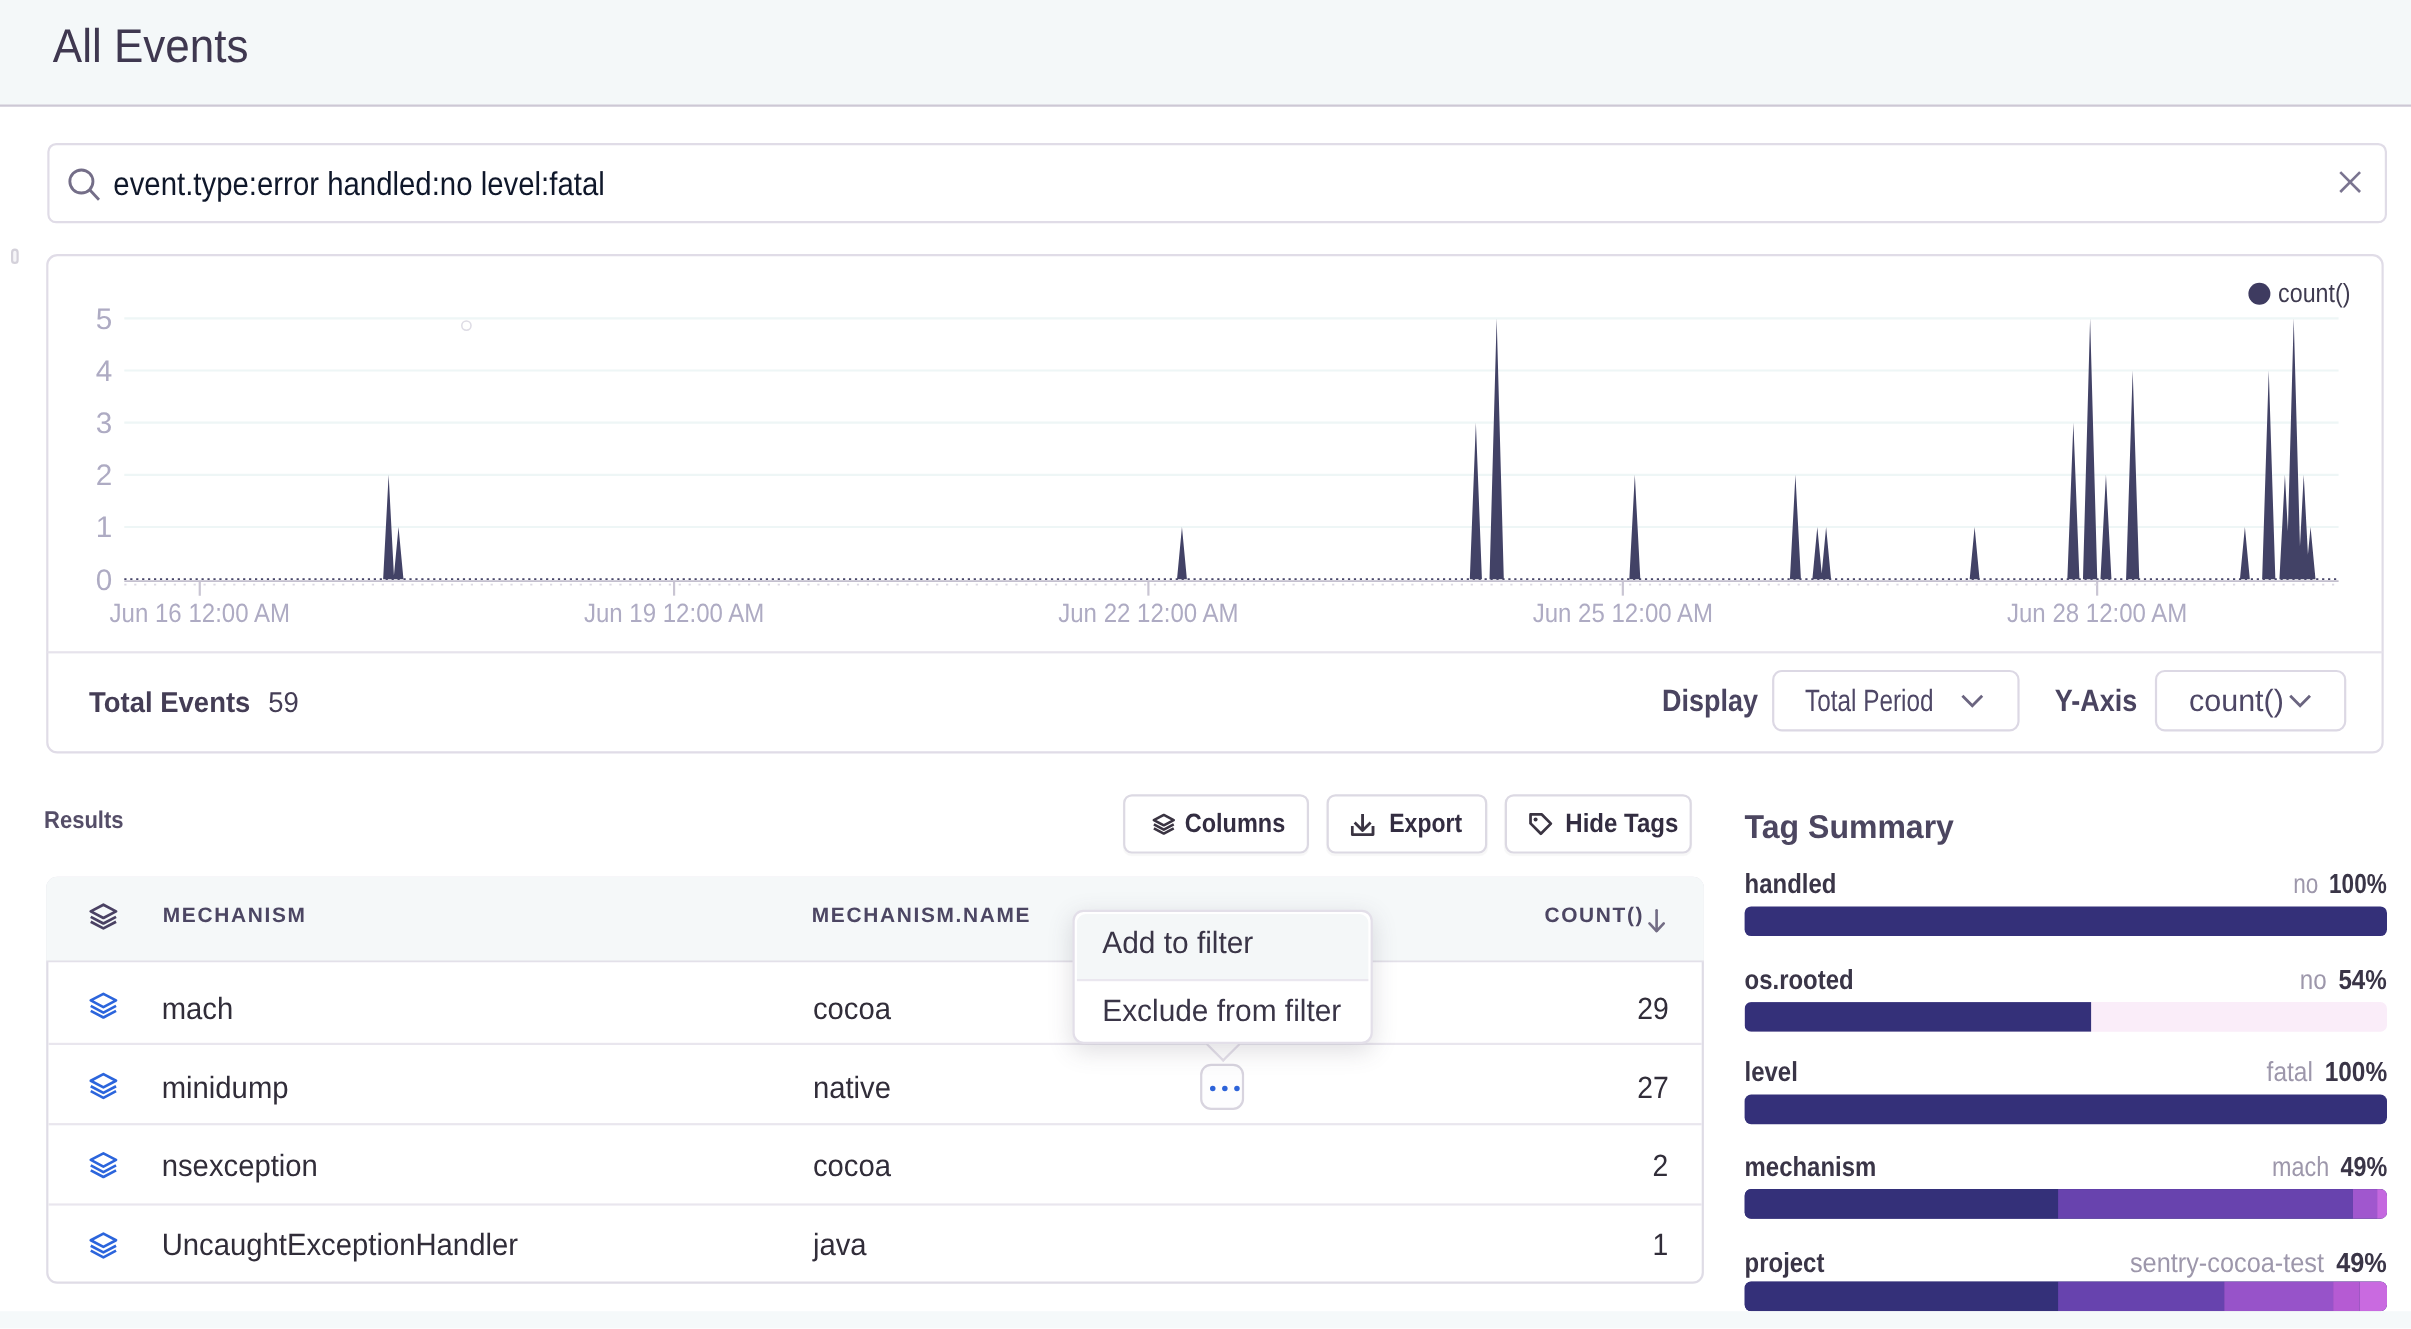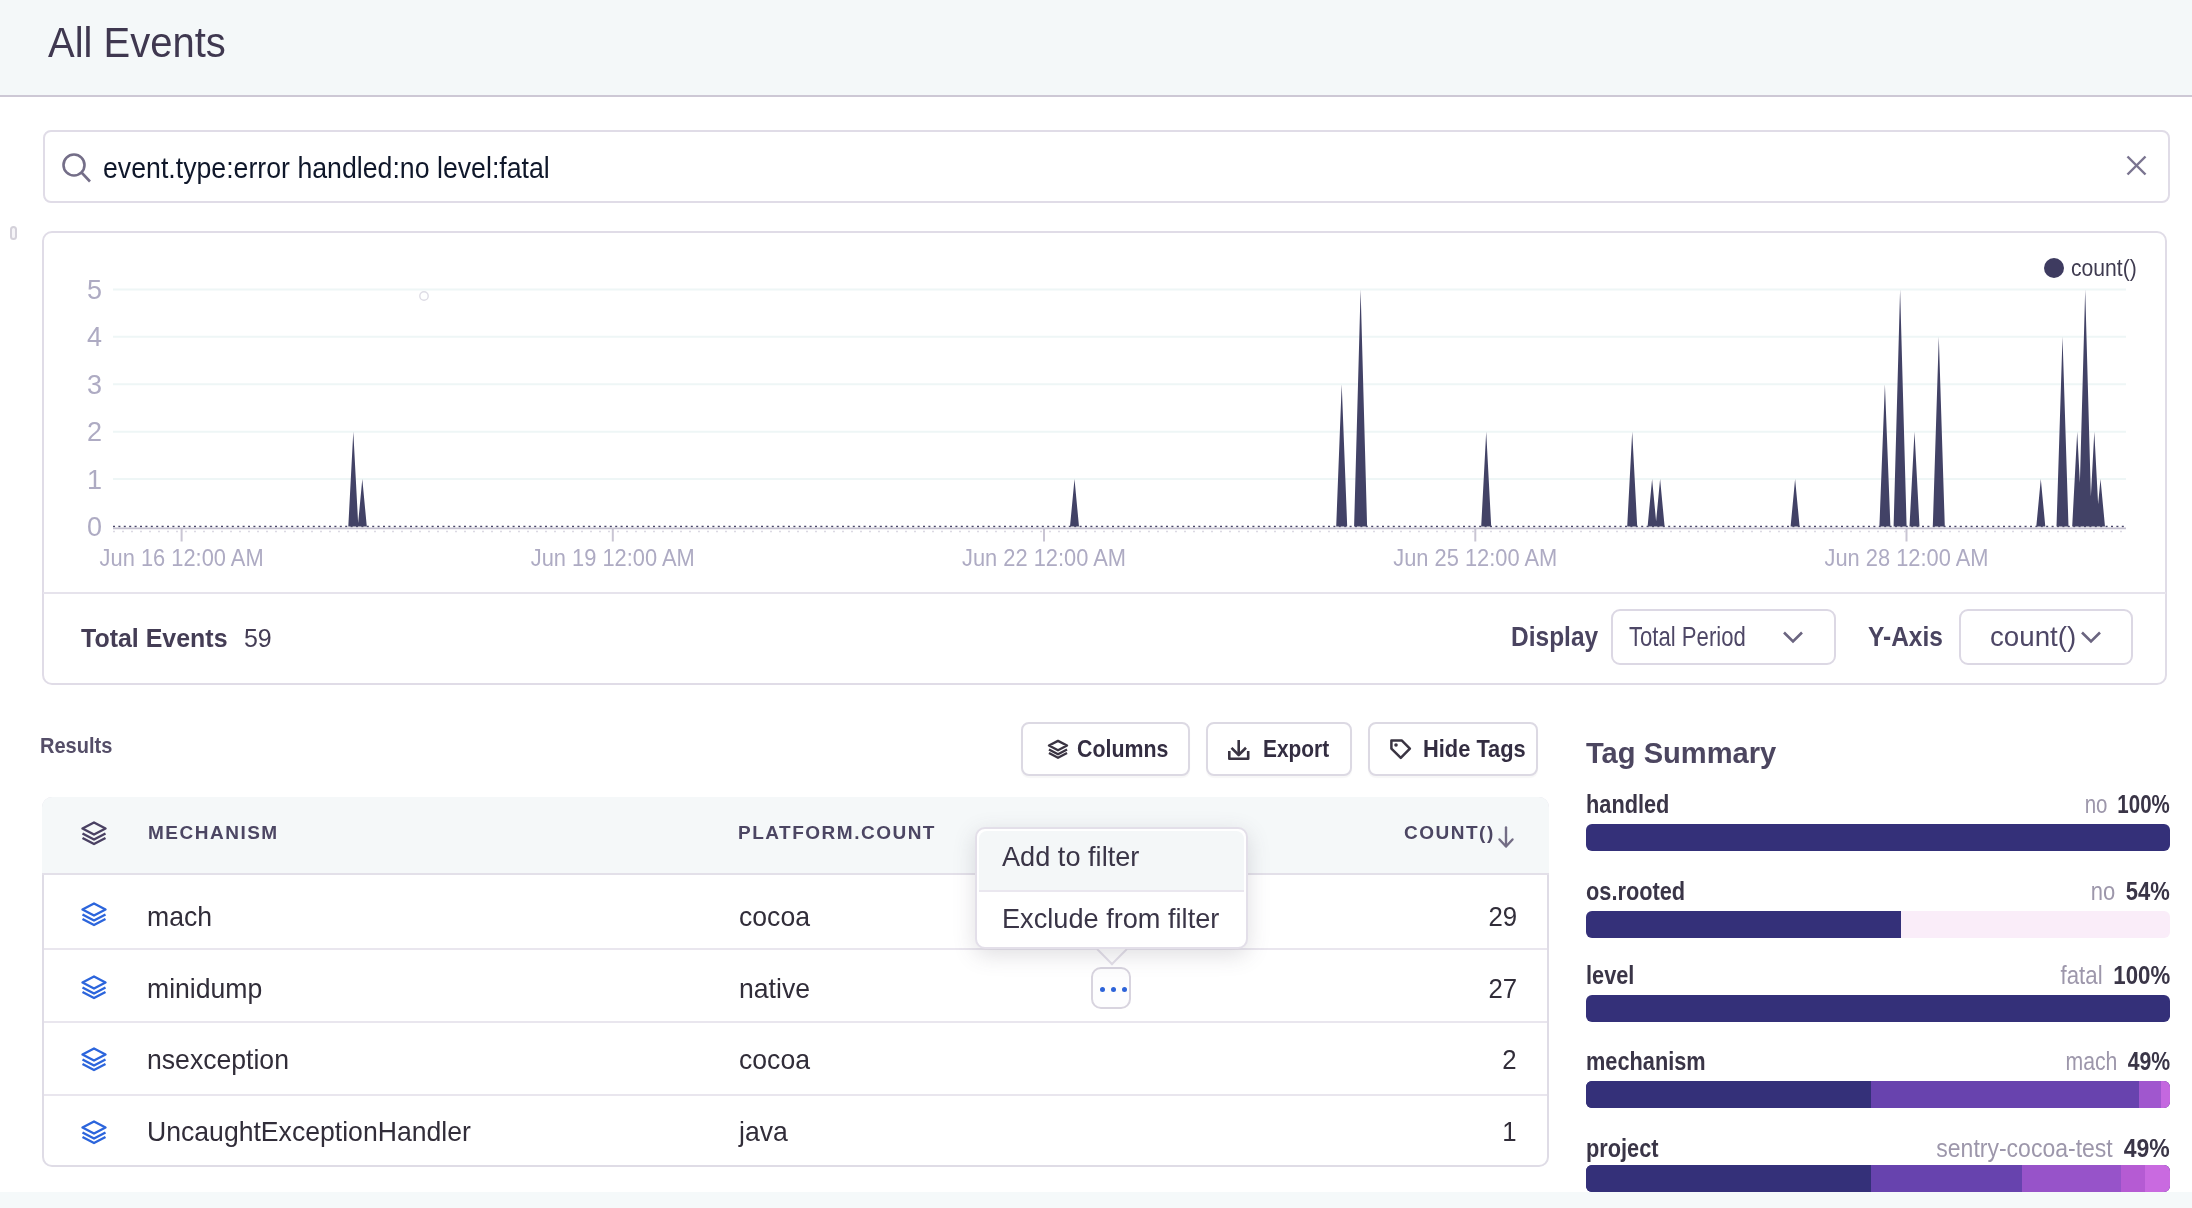--- a/index.html
+++ b/index.html
@@ -100,21 +100,21 @@
       <text x="1864.5" y="334.5" text-anchor="middle" font-size="24" fill="#aeabc3" textLength="164" lengthAdjust="spacingAndGlyphs">Jun 28 12:00 AM</text>
       <path d="M306.3 295.5 L311.3 200.66 L316.3 295.5 Z M315.8 295.5 L320.3 248.07999999999998 L324.8 295.5 Z M1028 295.5 L1032.5 248.07999999999998 L1037 295.5 Z M1294.2 295.5 L1299.7 153.24 L1305.2 295.5 Z M1312.1 295.5 L1318.6 58.39999999999998 L1325.1 295.5 Z M1439.2 295.5 L1444.2 200.66 L1449.2 295.5 Z M1585.2 295.5 L1590.2 200.66 L1595.2 295.5 Z M1605.6 295.5 L1610.1 248.07999999999998 L1614.6 295.5 Z M1613.6 295.5 L1618.1 248.07999999999998 L1622.6 295.5 Z M1748.6 295.5 L1753.1 248.07999999999998 L1757.6 295.5 Z M1837.4 295.5 L1842.9 153.24 L1848.4 295.5 Z M1851.6 295.5 L1858.1 58.39999999999998 L1864.6 295.5 Z M1867.5 295.5 L1872.5 200.66 L1877.5 295.5 Z M1890.8 295.5 L1896.8 105.82 L1902.8 295.5 Z M1994.3 295.5 L1998.8 248.07999999999998 L2003.3 295.5 Z M2014.5 295.5 L2020.5 105.82 L2026.5 295.5 Z M2030.1999999999998 295.5 L2035.1999999999998 200.66 L2040.1999999999998 295.5 Z M2036.6999999999998 295.5 L2043.1999999999998 58.39999999999998 L2049.7 295.5 Z M2047.3000000000002 295.5 L2052.3 200.66 L2057.3 295.5 Z M2054 295.5 L2058.5 248.07999999999998 L2063 295.5 Z " fill="#424266"></path>
       <line x1="71" y1="295.5" x2="2084" y2="295.5" stroke="#474568" stroke-width="1.7" stroke-dasharray="2 3.4"></line>
       <line x1="71" y1="297.3" x2="2084" y2="297.3" stroke="#c3bfce" stroke-width="1.8"></line>
       <line x1="71" y1="300.5" x2="2084" y2="300.5" stroke="#dcd9e3" stroke-width="1.5" stroke-dasharray="2 7"></line>
       <circle cx="382" cy="65" r="4.2" fill="#fff" stroke="#dedce5" stroke-width="1.4"></circle>
     </svg>
   <div class="abs" id="chartfootline"></div>
   <div class="abs" id="totalevents"><span class="sx" style="transform:scaleX(0.96)">Total Events<span style="font-weight:normal;padding-left:17px">59</span></span></div>
   <div class="abs ctrlabel" style="left:1511px;top:621px"><span class="sx" style="transform:scaleX(0.875)">Display</span></div>
-  <div class="abs selbtn" style="left:1611px;top:609px;width:225px;padding-left:16px">
+  <div class="abs selbtn" style="left:1611px;top:609px;width:225px;padding-left:28px">
       <span class="sx" style="transform:scaleX(0.79)">Total Period</span>
     <svg style="position:absolute;right:30px" width="22" height="14" viewBox="0 0 22 14" fill="none" stroke="#6b6580" stroke-width="2.6">
         <polyline points="2,2.5 11,11.5 20,2.5"></polyline>
       </svg>
   </div>
   <div class="abs ctrlabel" style="left:1868px;top:621px"><span class="sx" style="transform:scaleX(0.875)">Y-Axis</span></div>
   <div class="abs selbtn" style="left:1959px;top:609px;width:174px;padding-left:29px">
       <span class="sx" style="transform:scaleX(0.99)">count()</span>
     <svg style="position:absolute;right:29px" width="22" height="14" viewBox="0 0 22 14" fill="none" stroke="#6b6580" stroke-width="2.6">
         <polyline points="2,2.5 11,11.5 20,2.5"></polyline>
@@ -148,21 +148,21 @@
     </div>
 
   <div class="abs" id="table"></div>
   <div class="abs" id="thead"></div>
   <svg class="abs" style="left:80px;top:820px" width="28" height="27" viewBox="0 0 28 26" fill="none" stroke="#4a4163" stroke-width="2.5" stroke-linejoin="round">
     <path d="M14 2 L25.5 8 L14 14 L2.5 8 Z"></path>
       <path d="M2.5 13 L14 19 L25.5 13"></path>
       <path d="M2.5 17.5 L14 23.5 L25.5 17.5"></path>
   </svg>
   <div class="abs hcell" style="left:148px">MECHANISM</div>
-  <div class="abs hcell" style="left:738px">PLATFORM.COUNT</div>
+  <div class="abs hcell" style="left:738px">MECHANISM.NAME</div>
   <div class="abs hcell" style="left:1404px">COUNT()</div>
   <svg class="abs" style="left:1497px;top:826px" width="18" height="23" viewBox="0 0 18 23" fill="none" stroke="#736d85" stroke-width="2.4" stroke-linecap="round" stroke-linejoin="round">
     <path d="M9 1.5 V20"></path>
       <path d="M2.5 13.5 L9 20.5 L15.5 13.5"></path>
   </svg>
 
   <div class="abs rowline" style="top:948px"></div>
   <div class="abs rowline" style="top:1021px"></div>
   <div class="abs rowline" style="top:1094px"></div>
 

